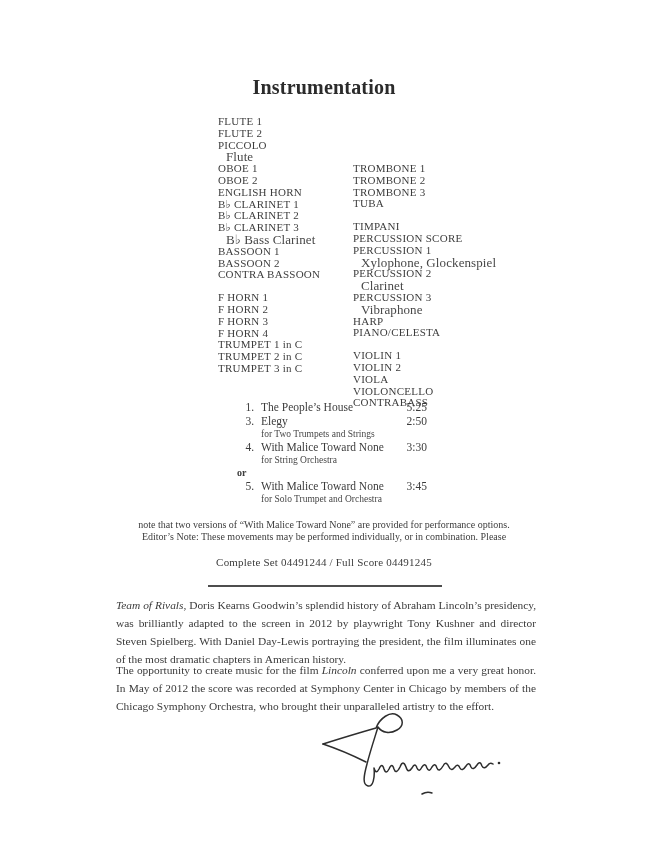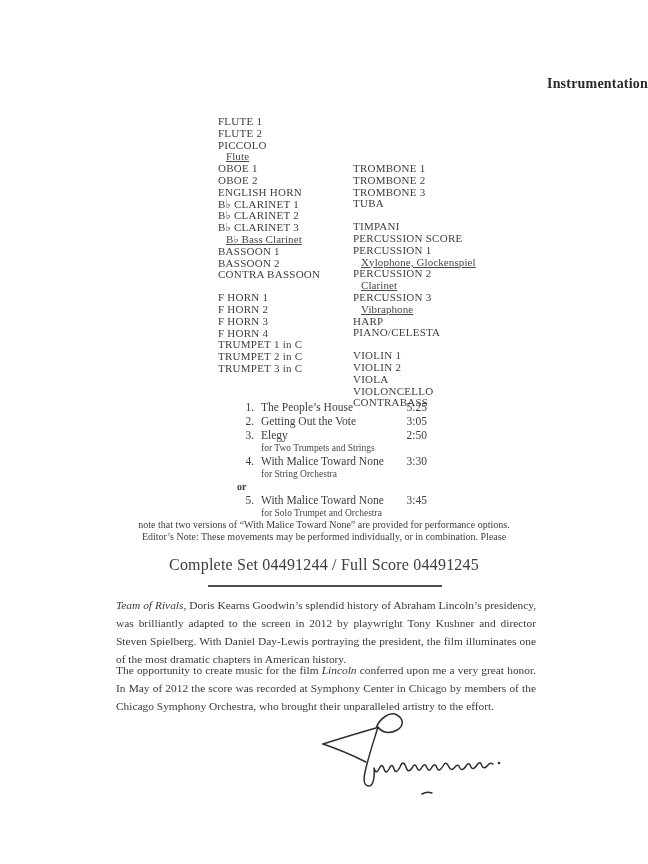--- a/index.html
+++ b/index.html
@@ -3,44 +3,44 @@
 <meta charset="utf-8">
 <style>
   html,body{margin:0;padding:0;background:#e8e8e8;}
   .page{
     position:relative; width:648px; height:864px; margin:0 auto;
     background:#ffffff; overflow:hidden;
     font-family:"Liberation Serif", serif; color:#3a3a3a;
   }
   .title{
     position:absolute; top:76px; left:0; width:100%; margin:0;
-    text-align:right; font-size:14px; font-weight:bold; color:#2b2b2b;
+    text-align:center; font-size:20px; font-weight:bold; color:#2b2b2b;
     letter-spacing:.2px;
   }
   .col{
     position:absolute; top:116px; font-size:11px; line-height:11.8px;
     color:#3d3d3d; letter-spacing:.25px; white-space:nowrap;
   }
   .col-left{left:218px;}
   .col-right{left:353px;margin-top:47px;}
-  .inst-line.sub{font-size:11px; padding-left:8px; letter-spacing:.1px; color:#474747;text-decoration:underline;}
+  .inst-line.sub{font-size:13px; padding-left:8px; letter-spacing:.1px; color:#474747;}
   .inst-line.gap{margin-top:11px;}
   .movements{position:absolute; left:240px; top:400px; width:187px; font-size:11.5px; color:#3c3c3c;}
   .mv-row{position:relative; line-height:14px; white-space:nowrap;}
   .mv-num{display:inline-block; width:14px; text-align:right; margin-right:7px;}
   .mv-time{position:absolute; right:0; top:0;}
   .mv-sub{font-size:9.5px; line-height:12.4px; margin-left:21px; color:#474747; white-space:nowrap;}
   .mv-or{font-size:10px; line-height:12px; margin-left:-3px;font-weight:bold;}
   .note{
     position:absolute; top:519px; left:0; width:100%;
     text-align:center; font-size:10px; line-height:12.4px; color:#3c3c3c;
   }
   .catalog{
     position:absolute; top:556px; left:0; width:100%;
-    text-align:center; font-size:16px; color:#3c3c3c; letter-spacing:.2px;
+    text-align:center; font-size:11px; color:#3c3c3c; letter-spacing:.2px;
   }
   .rule{position:absolute; top:585px; left:208px; width:234px; height:2px; background:#4d4d4d;}
   .body{
     position:absolute; left:116px; width:420px; margin:0;
     text-align:justify; font-size:11.4px; line-height:18px; color:#3a3a3a;
   }
   .para1{top:596px;}
   .para2{top:661px;}
   .signature{position:absolute; left:318px; top:712px; width:200px; height:95px;}
   .signature path{fill:none; stroke:#2e2e2e; stroke-width:1.5; stroke-linecap:round; stroke-linejoin:round;}
@@ -93,21 +93,20 @@
       <div class="inst-line">PIANO/CELESTA</div>
       <div class="inst-line gap">VIOLIN 1</div>
       <div class="inst-line">VIOLIN 2</div>
       <div class="inst-line">VIOLA</div>
       <div class="inst-line">VIOLONCELLO</div>
       <div class="inst-line">CONTRABASS</div>
     </div>
 
   <div class="movements" id="movement-list">
       <div class="mv-row"><span class="mv-num">1.</span><span>The People’s House</span><span class="mv-time">5:25</span></div>
-      <div class="mv-row"><span class="mv-num">2.</span><span>Getting Out the Vote</span><span class="mv-time">3:05</span></div>
       <div class="mv-row"><span class="mv-num">3.</span><span>Elegy</span><span class="mv-time">2:50</span></div>
       <div class="mv-sub">for Two Trumpets and Strings</div>
       <div class="mv-row"><span class="mv-num">4.</span><span>With Malice Toward None</span><span class="mv-time">3:30</span></div>
       <div class="mv-sub">for String Orchestra</div>
       <div class="mv-or">or</div>
       <div class="mv-row"><span class="mv-num">5.</span><span>With Malice Toward None</span><span class="mv-time">3:45</span></div>
       <div class="mv-sub">for Solo Trumpet and Orchestra</div>
     </div>
 
   <div class="note">

